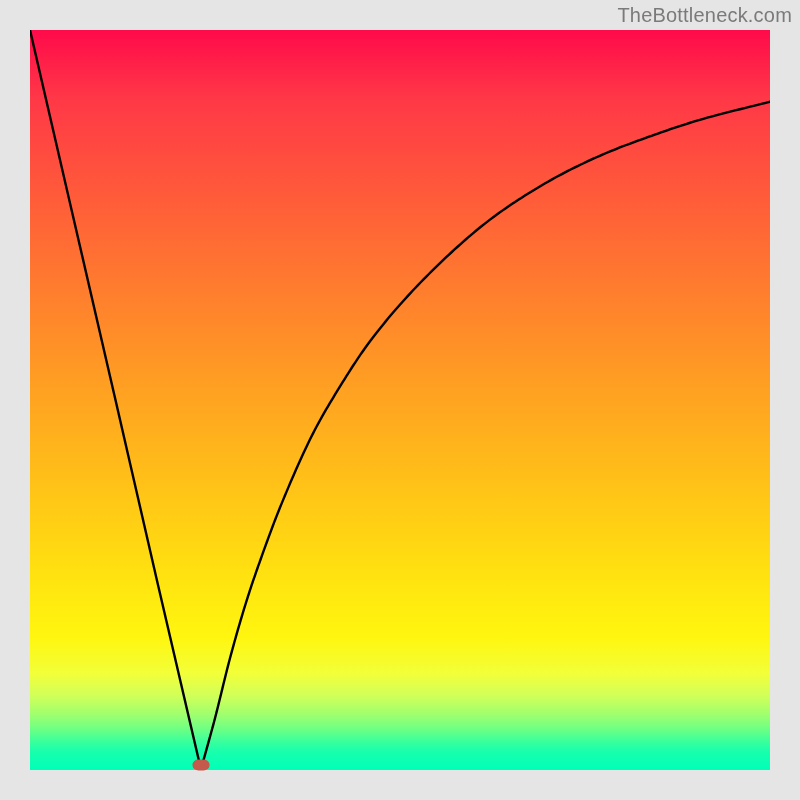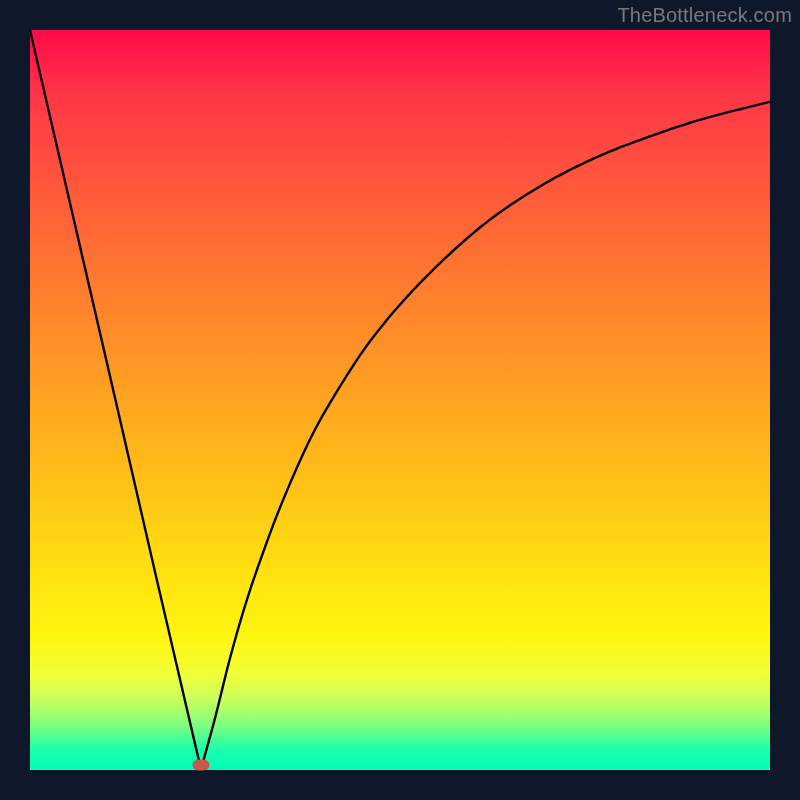--- a/index.html
+++ b/index.html
@@ -8,21 +8,21 @@
     width: 800px;
     height: 800px;
     overflow: hidden;
     background: #000;
     font-family: Arial, Helvetica, sans-serif;
   }
   .frame {
     position: relative;
     width: 800px;
     height: 800px;
-    background: #0f172a;
+    background: #e5e5e5;
   }
   .plot-area {
     position: absolute;
     left: 30px;
     top: 30px;
     width: 740px;
     height: 740px;
     
     background: linear-gradient(
       to bottom,

